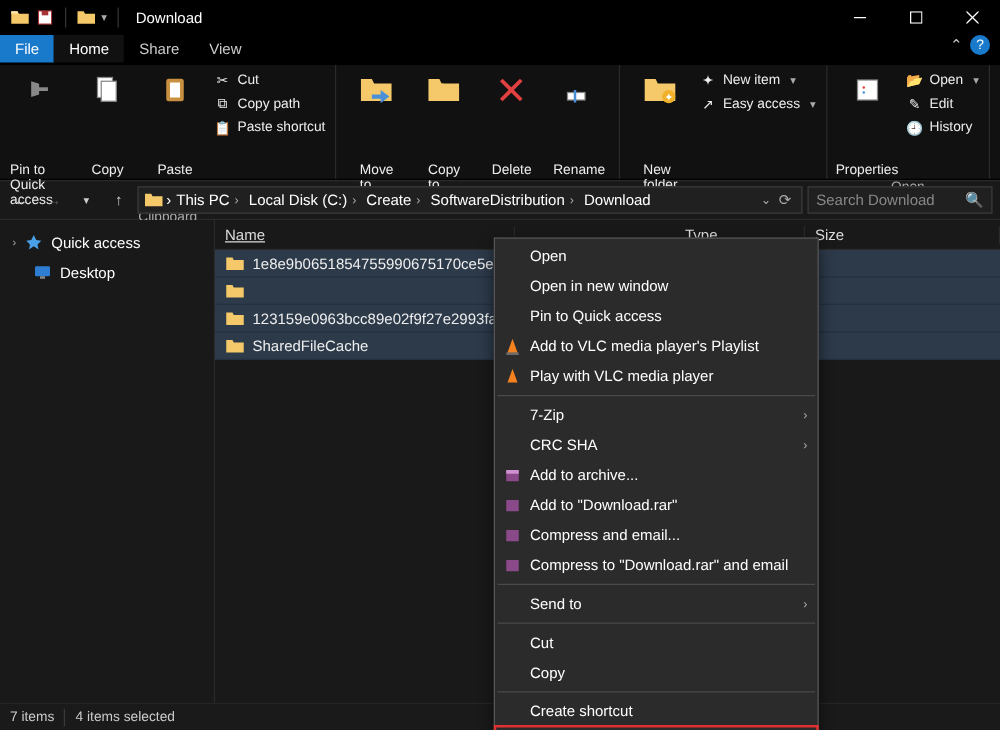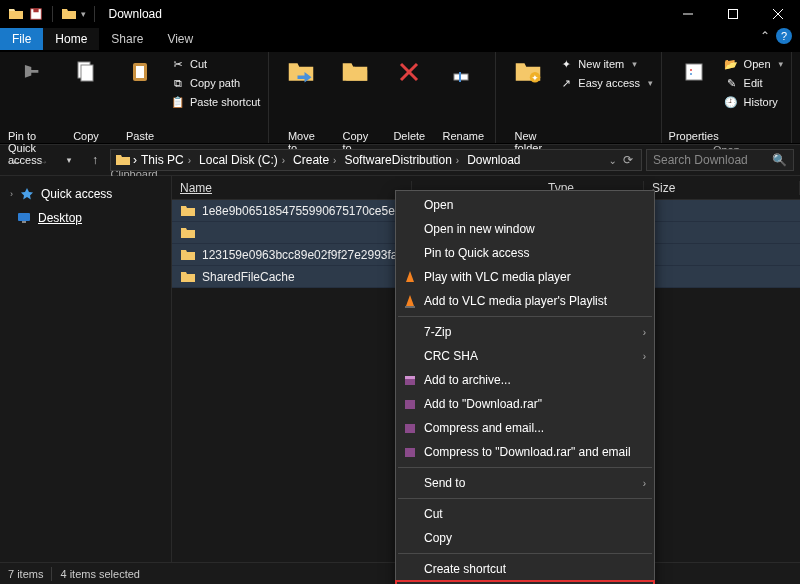--- a/index.html
+++ b/index.html
@@ -343,21 +343,21 @@
   <div class="nav">
     <div class="nav-item">
       <span style="color:#aaa;font-size:9px;">›</span>
       <span class="ic">
           <svg width="14" height="14">
             <path fill="#4aa0e8" d="M7 1l2 4 4 .5-3 3 .8 4L7 10l-3.8 2.5.8-4-3-3 4-.5z"></path>
           </svg>
         </span>
       <span>Quick access</span>
     </div>
-    <div class="nav-item" style="padding-left:16px;text-decoration:underline;">
+    <div class="nav-item" style="padding-left:26px;">
       <span class="ic">
           <svg width="14" height="14">
             <rect x="1" y="2" width="12" height="8" fill="#2d7dd2" rx="1"></rect>
             <rect x="5" y="10" width="4" height="2" fill="#888"></rect>
           </svg>
         </span>
       <span>Desktop</span>
     </div>
   </div>
   <div class="content">
@@ -416,32 +416,32 @@
   <div class="mi">
       <span>Open in new window</span>
     </div>
   <div class="mi">
       <span>Pin to Quick access</span>
     </div>
   <div class="mi">
       <span class="micon">
         <svg width="14" height="14">
           <path fill="#f58220" d="M7 1l4 11H3z"></path>
-        </svg>
-      </span>
-      <span>Play with VLC media player</span>
+          <rect x="2" y="12" width="10" height="2" fill="#fff" opacity=".3"></rect>
+        </svg>
+      </span>
+      <span>Add to VLC media player's Playlist</span>
     </div>
   <div class="mi">
       <span class="micon">
         <svg width="14" height="14">
           <path fill="#f58220" d="M7 1l4 11H3z"></path>
-          <rect x="2" y="12" width="10" height="2" fill="#fff" opacity=".3"></rect>
-        </svg>
-      </span>
-      <span>Add to VLC media player's Playlist</span>
+        </svg>
+      </span>
+      <span>Play with VLC media player</span>
     </div>
   <div class="sep"></div>
   <div class="mi">
       <span>7-Zip</span>
       <span class="arrow">›</span>
     </div>
   <div class="mi">
       <span>CRC SHA</span>
       <span class="arrow">›</span>
     </div>

